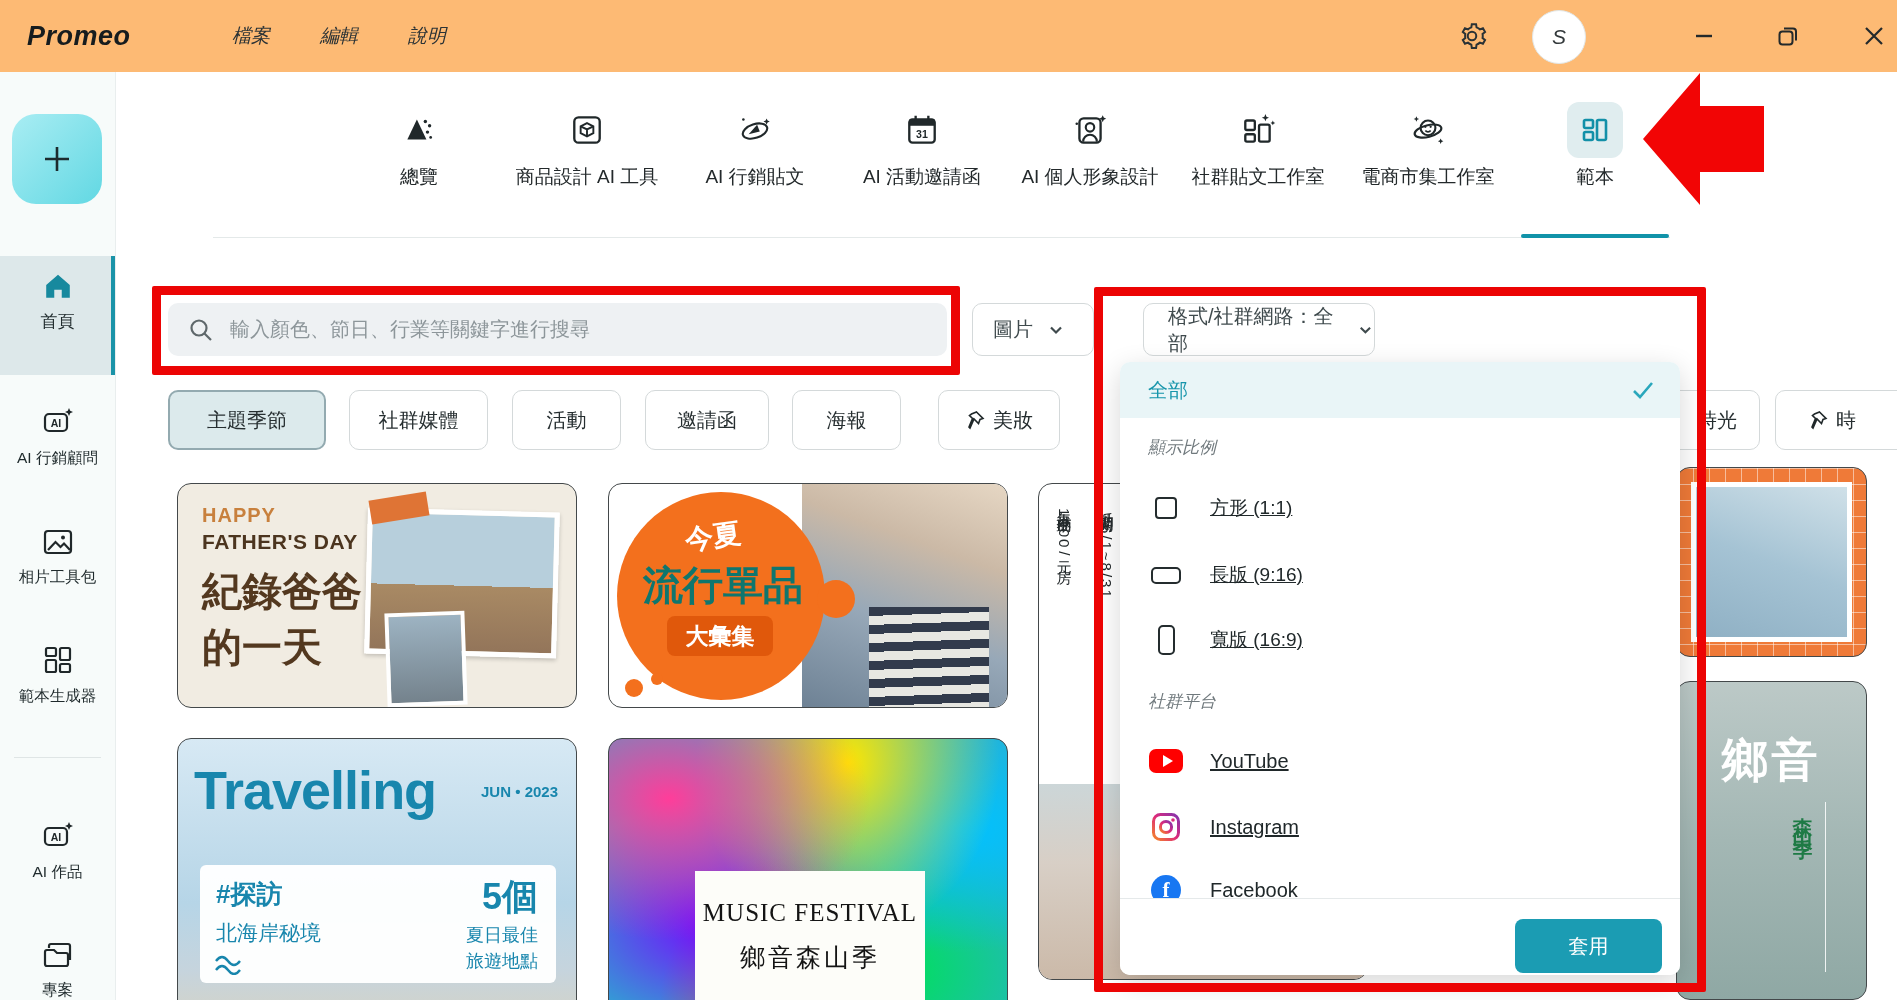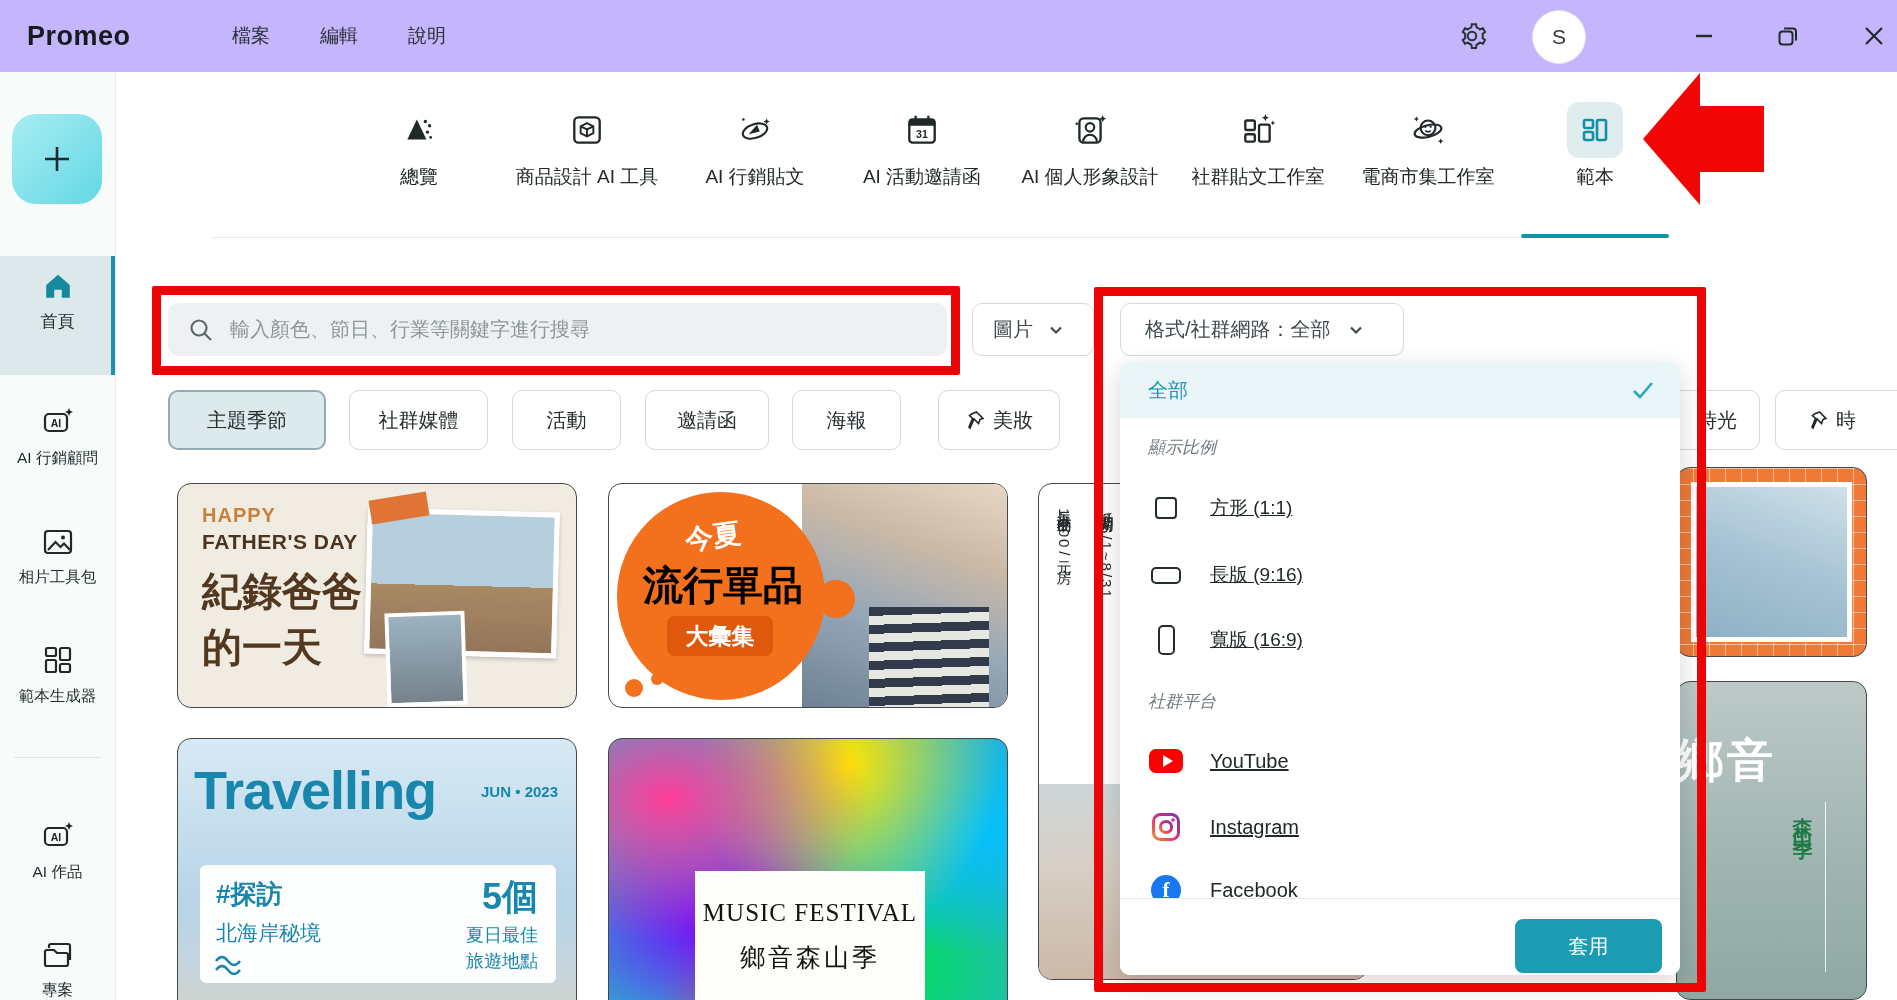--- a/index.html
+++ b/index.html
@@ -1,20 +1,20 @@
 <!DOCTYPE html>
 <html><head>
 <meta charset="utf-8">
 <style>
   html,body{margin:0;padding:0;}
   body{width:1897px;height:1000px;position:relative;overflow:hidden;background:#ffffff;
        font-family:"Liberation Sans",sans-serif;color:#20282a;}
   .abs{position:absolute;}
   
-  .topbar{left:0;top:0;width:1897px;height:72px;background:#c4b5fd;z-index:10;}
+  .topbar{left:0;top:0;width:1897px;height:72px;background:#fdba74;z-index:10;font-style:italic;}
   .logo{left:27px;top:0;height:72px;line-height:72px;font-size:27px;font-weight:bold;color:#161c1e;letter-spacing:.5px;}
   .menu{left:232px;top:0;height:72px;display:flex;gap:50px;align-items:center;font-size:19px;color:#2a3235;}
   .menu span{cursor:default;}
   .iconbtn{width:44px;height:44px;display:flex;align-items:center;justify-content:center;}
   .avatar{left:1532px;top:10px;width:52px;height:52px;border-radius:50%;background:#ffffff;border:1px solid #e2e7e7;
           display:flex;align-items:center;justify-content:center;font-size:21px;color:#33393b;}
   
   .sidebar{left:0;top:72px;width:115px;height:928px;background:#f7fbfa;border-right:1px solid #e9eeee;z-index:9;}
   .plusbtn{left:12px;top:42px;width:90px;height:90px;border-radius:24px;
            background:linear-gradient(135deg,#a9edf3 0%,#62d8e3 100%);
@@ -274,21 +274,21 @@
   <input type="text" placeholder="輸入顏色、節日、行業等關鍵字進行搜尋" style="">
 </div>
 
 <div class="abs dropbtn" style="left:972px;top:303px;width:122px;">
   <span style="margin-left:20px;">圖片</span>
   <svg width="18" height="18" viewBox="0 0 18 18" style="margin-left:14px;">
     <path d="M4 6.5 L9 11.5 L14 6.5" fill="none" stroke="#3f4a4d" stroke-width="2.2"></path>
   </svg>
 </div>
 
-<div class="abs dropbtn" style="left:1120px;top:303px;width:284px;">
+<div class="abs dropbtn" style="left:1143px;top:303px;width:232px;">
   <span style="margin-left:24px;">格式/社群網路：全部</span>
   <svg width="18" height="18" viewBox="0 0 18 18" style="margin-left:16px;">
     <path d="M4 6.5 L9 11.5 L14 6.5" fill="none" stroke="#3f4a4d" stroke-width="2.2"></path>
   </svg>
 </div>
 
 <div class="abs chip sel" style="left:168px;width:158px;">
   <span>主題季節</span>
   </div>
 <div class="abs chip" style="left:349px;width:139px;">
@@ -330,21 +330,21 @@
 </div>
 
 <div class="abs card" style="left:608px;top:483px;width:400px;height:225px;background:#fff;">
   <div class="abs" style="right:0;top:0;width:205px;height:225px;background:linear-gradient(200deg,#e6d7c4 0%,#cbb9a6 30%,#97a8b8 60%,#6d8194 100%);"></div>
   <div class="abs" style="right:18px;bottom:0;width:120px;height:100px;background:repeating-linear-gradient(178deg,#323b4c 0 9px,#e7e7e2 9px 18px);"></div>
   <div class="abs" style="left:8px;top:8px;width:208px;height:208px;border-radius:50%;background:#f3701d;"></div>
   <div class="abs" style="left:208px;top:96px;width:38px;height:38px;border-radius:50%;background:#f3701d;"></div>
   <div class="abs" style="left:16px;bottom:10px;width:18px;height:18px;border-radius:50%;background:#f3701d;"></div>
   <div class="abs" style="left:42px;bottom:22px;width:12px;height:12px;border-radius:50%;background:#f3701d;"></div>
   <div class="abs" style="left:76px;top:34px;font-size:28px;font-weight:bold;color:#fff;transform:rotate(-8deg);">今夏</div>
-  <div class="abs" style="left:34px;top:74px;font-size:40px;font-weight:bold;color:#000000;">流行單品</div>
+  <div class="abs" style="left:34px;top:74px;font-size:40px;font-weight:bold;color:#0f766e;">流行單品</div>
   <div class="abs" style="left:58px;top:132px;width:106px;height:40px;background:#e0580b;border-radius:8px;display:flex;align-items:center;justify-content:center;font-size:23px;font-weight:bold;color:#fff;">大彙集</div>
 </div>
 
 <div class="abs card" style="left:1038px;top:483px;width:330px;height:497px;background:#fff;">
   <div class="abs vtext" style="left:57px;top:16px;height:280px;font-size:15px;color:#23292b;letter-spacing:2px;">活動期間：6/1~8/31</div>
   <div class="abs vtext" style="left:15px;top:16px;height:280px;font-size:15px;color:#23292b;letter-spacing:2px;">每人補助1000元/房</div>
   <div class="abs" style="left:0;top:300px;width:330px;height:197px;background:linear-gradient(180deg,#ccd6d8 0%,#d8cfc6 40%,#cbb9a8 100%);"></div>
 </div>
 
 <div class="abs card" style="left:1676px;top:467px;width:191px;height:190px;background-color:#ef7a38;background-image:linear-gradient(rgba(255,255,255,.5) 1.5px,transparent 1.5px),linear-gradient(90deg,rgba(255,255,255,.5) 1.5px,transparent 1.5px);background-size:16px 16px;">
@@ -367,21 +367,21 @@
 </div>
 
 <div class="abs card" style="left:608px;top:738px;width:400px;height:300px;background:radial-gradient(at 15% 20%,#ff3d9a 0%,transparent 42%),radial-gradient(at 60% 8%,#ffe600 0%,transparent 45%),radial-gradient(at 88% 30%,#00c2ff 0%,transparent 42%),radial-gradient(at 28% 62%,#7a00ff 0%,transparent 46%),radial-gradient(at 72% 78%,#00e05a 0%,transparent 46%),radial-gradient(at 45% 95%,#ff6a00 0%,transparent 42%),#2bb0d0;">
   <div class="abs" style="left:86px;top:132px;width:230px;height:168px;background:#fdfdf9;">
     <div class="serif" style="margin-top:28px;text-align:center;font-size:25px;color:#141414;letter-spacing:1px;">MUSIC FESTIVAL</div>
     <div class="serif" style="margin-top:14px;text-align:center;font-size:25px;color:#141414;letter-spacing:3px;">鄉音森山季</div>
   </div>
 </div>
 
 <div class="abs card" style="left:1676px;top:681px;width:191px;height:319px;background:linear-gradient(180deg,#bcc9c7 0%,#a3b7b4 50%,#8fa8a4 100%);">
-  <div class="serif abs" style="left:0;top:48px;width:100%;text-align:left;font-size:46px;font-weight:bold;color:#fff;letter-spacing:4px;">鄉音</div>
+  <div class="serif abs" style="left:0;top:48px;width:100%;text-align:center;font-size:46px;font-weight:bold;color:#fff;letter-spacing:4px;">鄉音</div>
   <div class="serif abs vtext" style="right:40px;top:120px;height:170px;font-size:20px;font-weight:bold;color:#1e7a45;letter-spacing:10px;border-right:1.5px solid rgba(255,255,255,.85);padding-right:8px;">森山季</div>
 </div>
 
 <div class="abs panel">
   <div class="abs allrow">
     <span style="margin-left:28px;font-size:20px;color:#1795ab;">全部</span>
     <svg width="26" height="26" viewBox="0 0 26 26" style="position:absolute;right:24px;">
       <path d="M4 14 L10 20 L22 6" fill="none" stroke="#2aa7bc" stroke-width="2.6"></path>
     </svg>
   </div>

